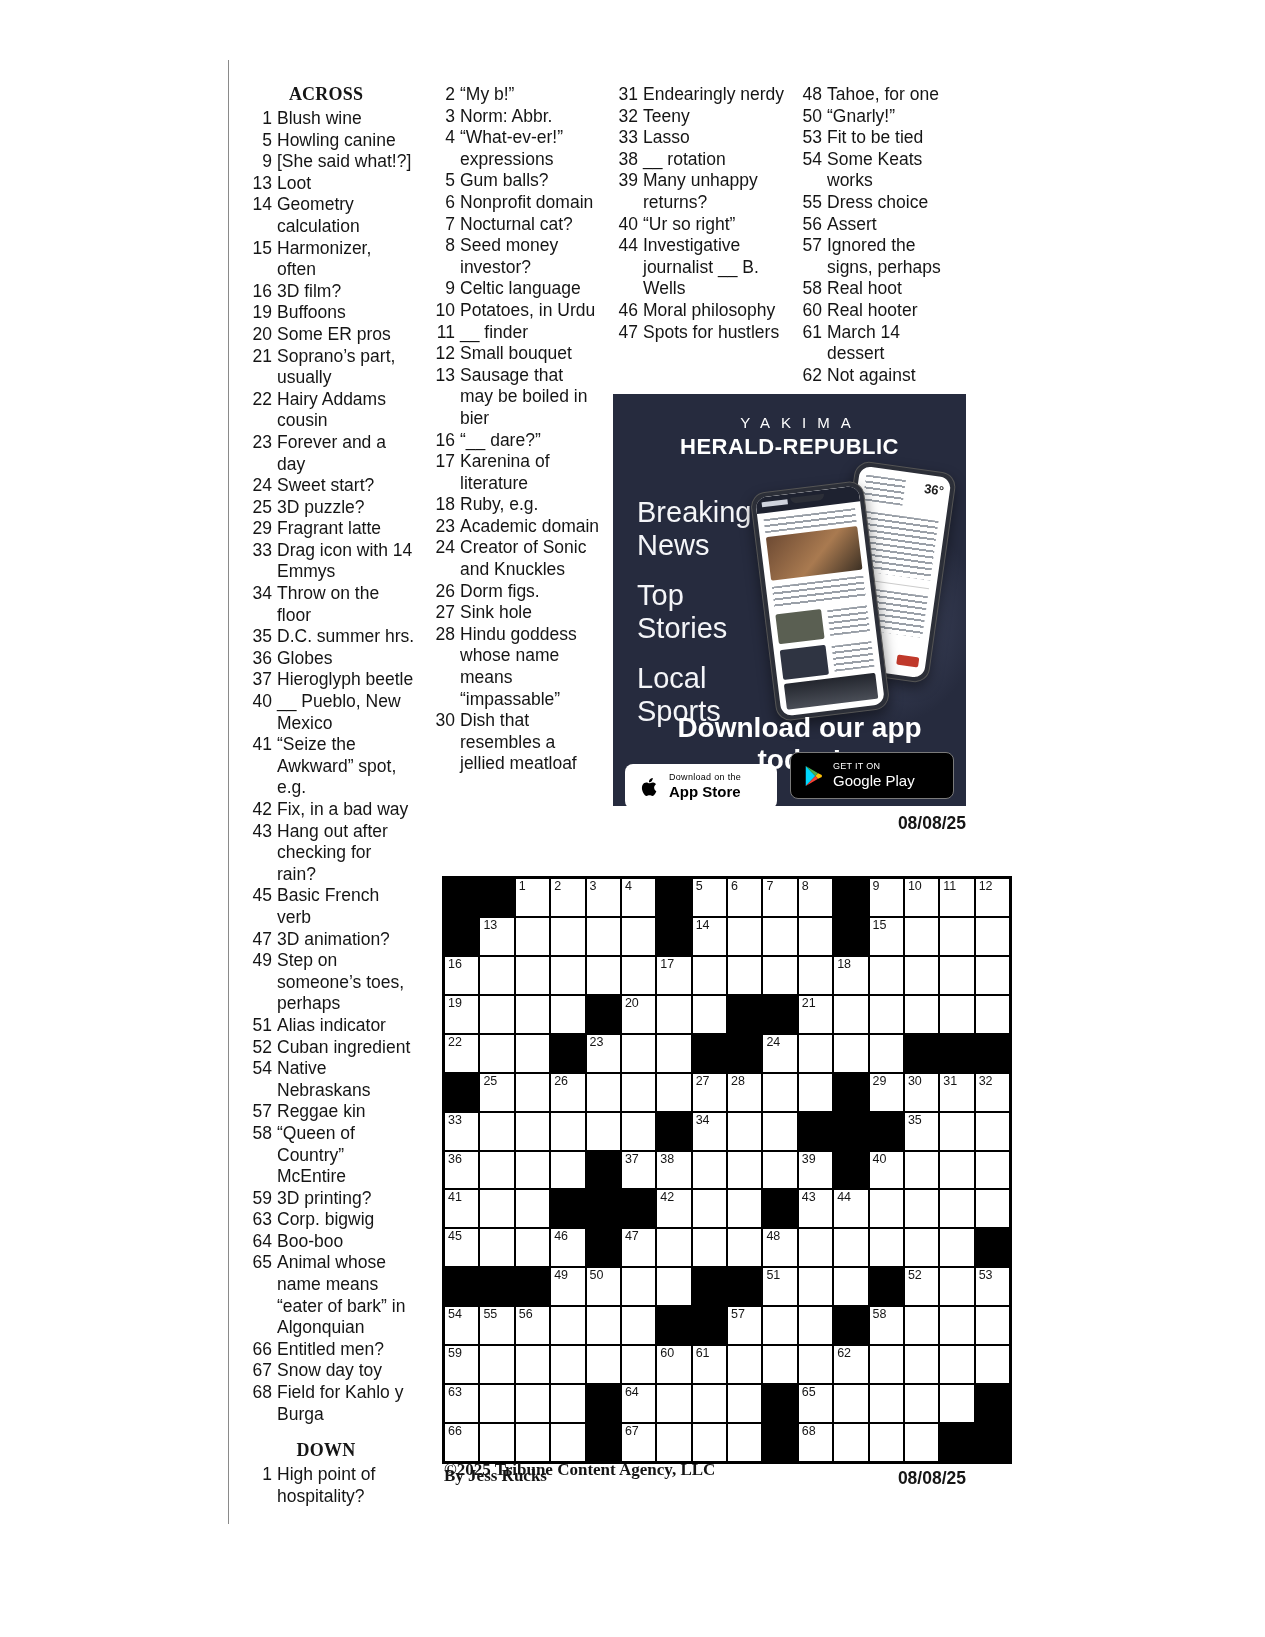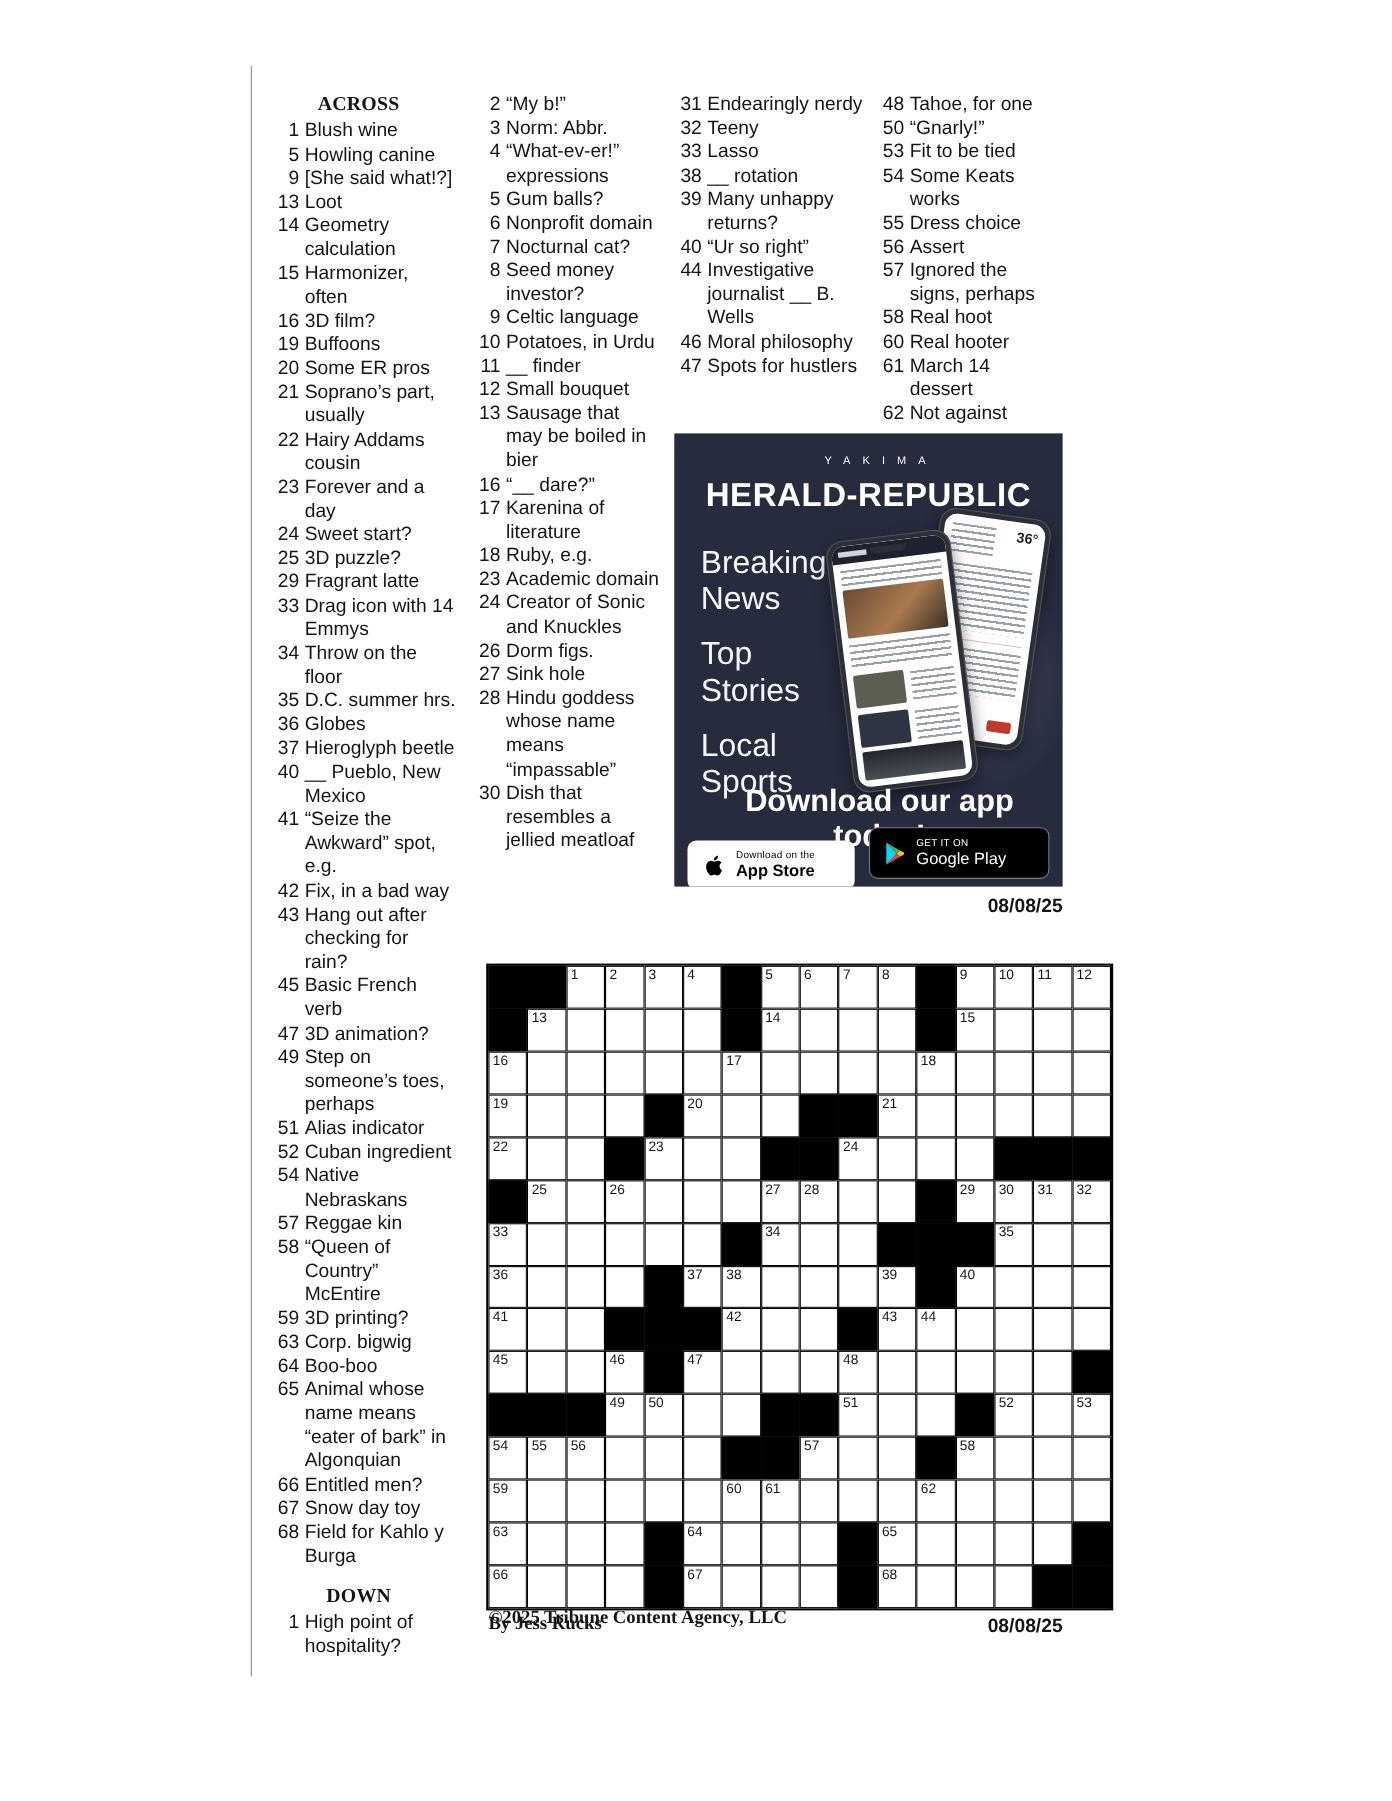--- a/index.html
+++ b/index.html
@@ -10,23 +10,23 @@
   .col{position:absolute;}
   .hdr{font-weight:bold;font-size:18px;text-align:center;width:160px;margin:0 0 3px 0;letter-spacing:.2px;font-family:Liberation Serif, serif;}
   .hdr-down{margin-top:15px;}
   .clue{display:flex;font-size:17.5px;line-height:21.6px;}
   .cn{flex:0 0 26px;text-align:right;margin-right:5px;}
   .ct{flex:0 1 auto;}
   #col1 .ct{width:138px;} #col2 .ct{width:140px;} #col3 .ct{width:142px;} #col4 .ct{width:124px;}
   
   #ad{position:absolute;left:613px;top:394px;width:353px;height:412px;overflow:hidden;}
   .ad-kicker{position:absolute;top:20px;left:12px;right:0;text-align:center;color:#fff;
-             font-size:10px;letter-spacing:11px;text-indent:11px;}
+             font-size:15px;letter-spacing:11px;text-indent:11px;}
   .ad-brand{position:absolute;top:40px;left:0;right:0;text-align:center;color:#fff;
-            font-weight:bold;font-size:30px;letter-spacing:.5px;}
+            font-weight:bold;font-size:22px;letter-spacing:.5px;}
   .ad-features{position:absolute;left:24px;top:102px;width:130px;}
   .ad-feature{color:#f4f5f8;font-size:29px;line-height:33px;margin-bottom:17px;font-weight:normal;}
   .ad-glow{position:absolute;left:130px;top:80px;width:270px;height:290px;border-radius:50%;
            background:radial-gradient(closest-side,#454c66 0%,rgba(69,76,102,0) 75%);}
   .phone{position:absolute;border-radius:15px;background:#2c2f38;border:1px solid #555;
          box-shadow:0 6px 14px rgba(0,0,0,.45);}
   .screen{position:absolute;left:4px;right:4px;top:4px;bottom:4px;border-radius:11px;background:#fff;overflow:hidden;}
   .notch{position:absolute;top:4px;left:50%;transform:translateX(-50%);width:34px;height:6px;
          background:#2c2f38;border-radius:0 0 6px 6px;z-index:3;}
   .tl{background:repeating-linear-gradient(#9aa0a8 0 2px,transparent 2px 6px);}

